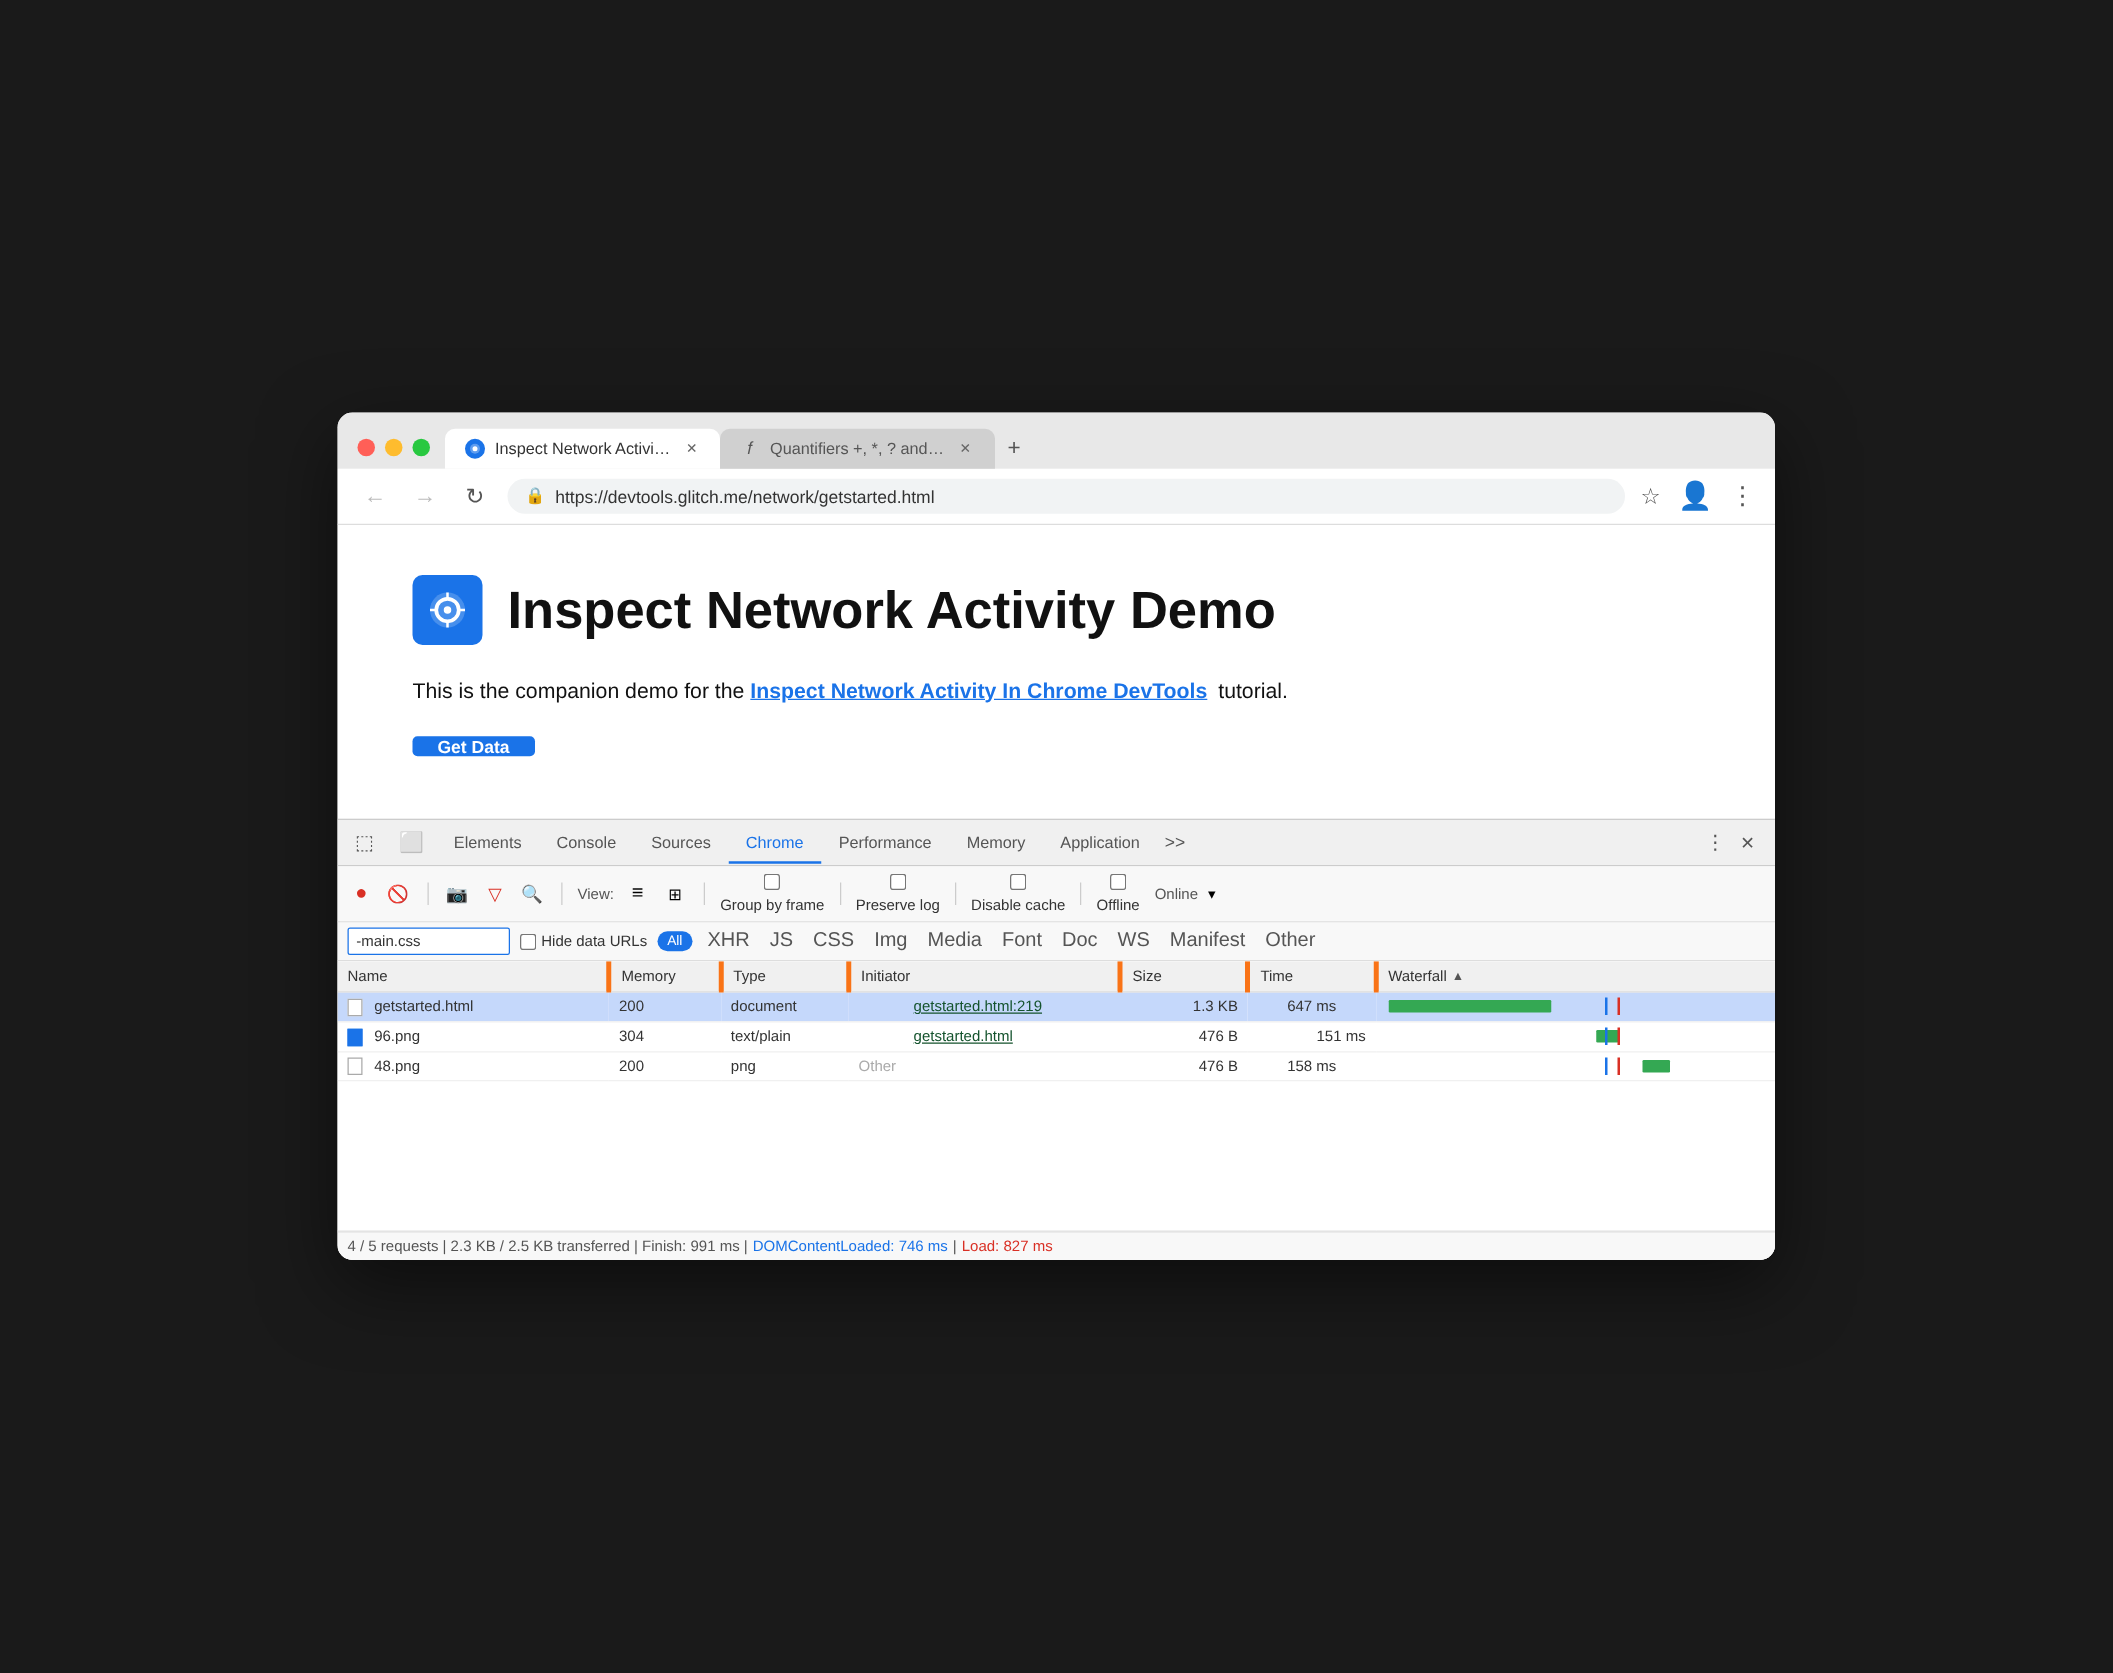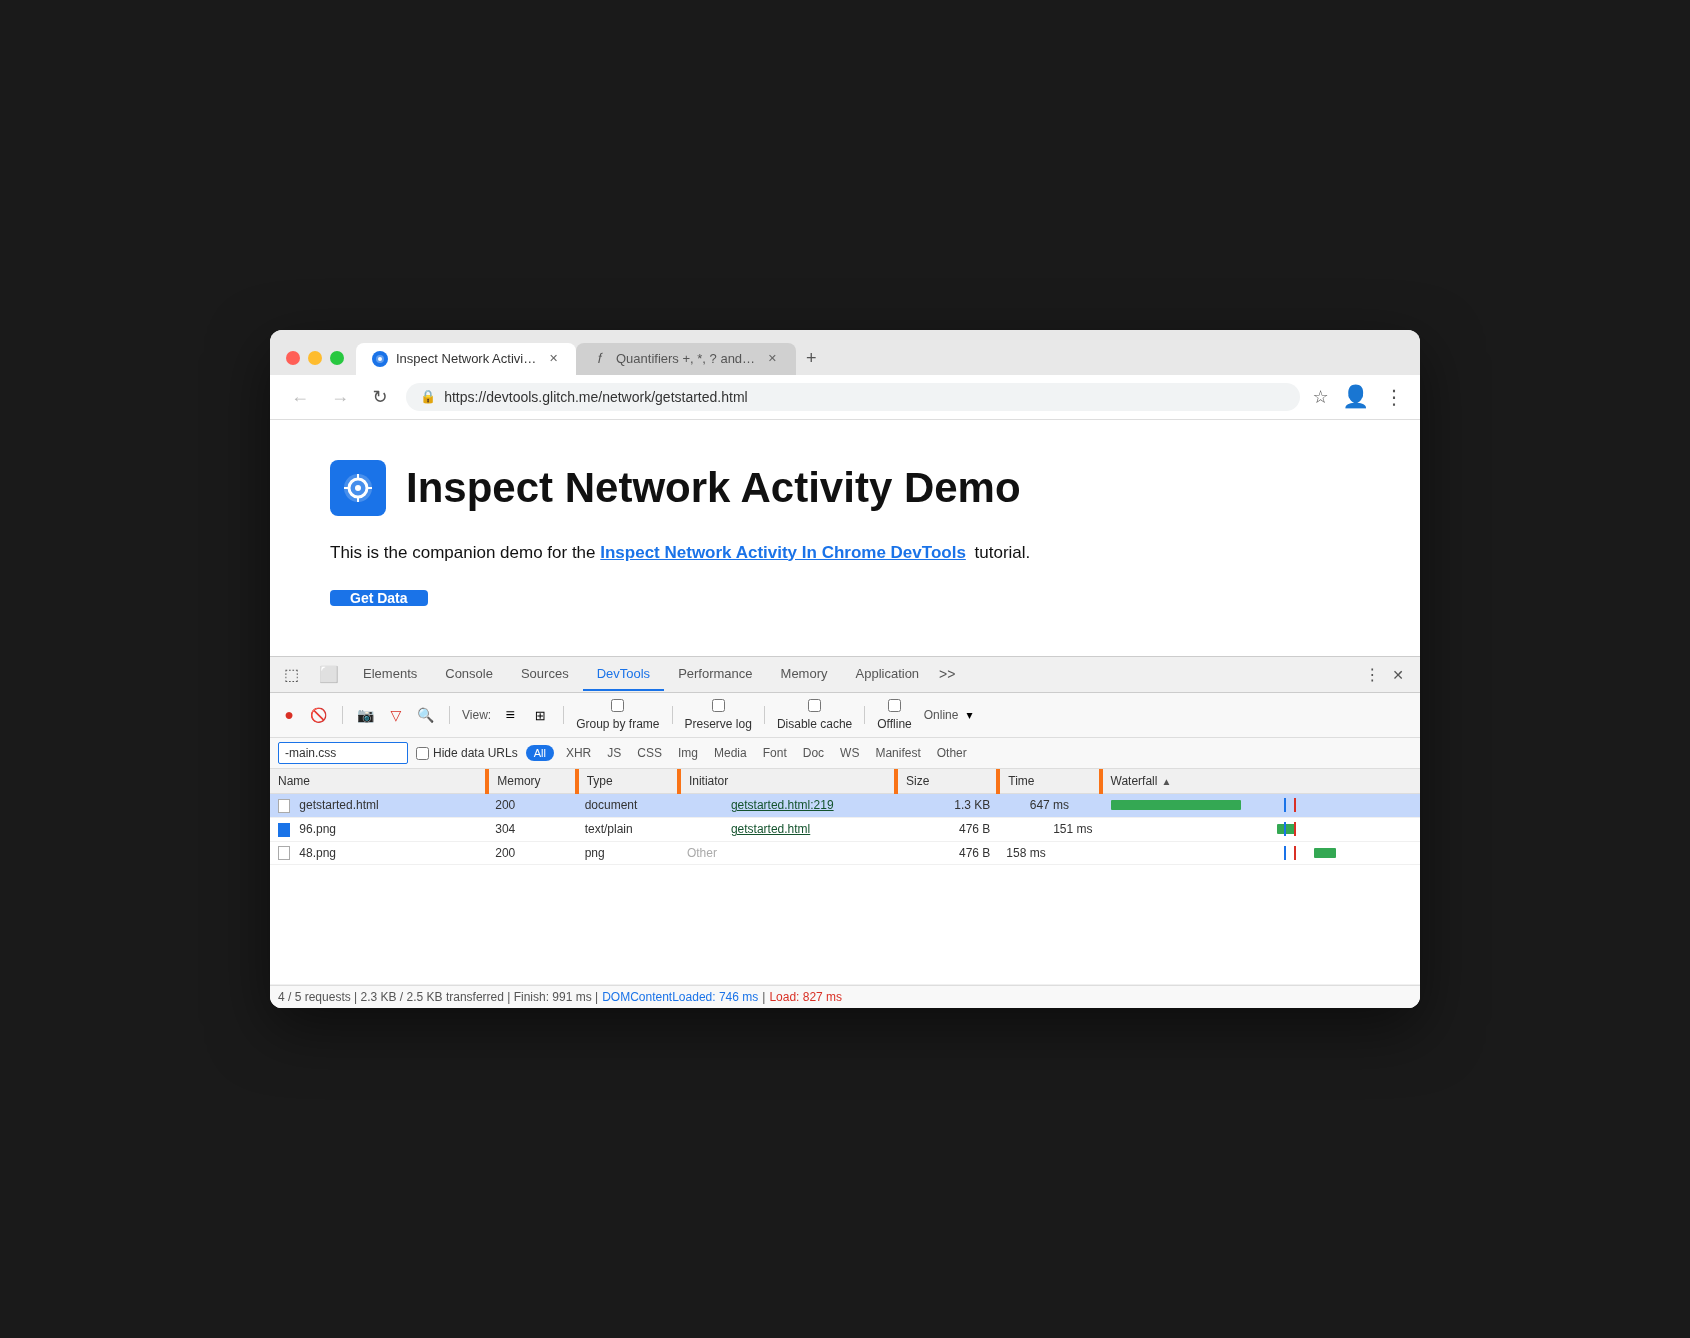--- a/index.html
+++ b/index.html
@@ -289,21 +289,21 @@
     .filter-all-btn {
       background: #1a73e8;
       color: white;
       border: none;
       border-radius: 10px;
       padding: 2px 8px;
       font-size: 11px;
       cursor: pointer;
     }
     .filter-type-btn {
-      font-size: 12px;
+      font-size: 16px;
       color: #555;
       cursor: pointer;
       padding: 2px 4px;
       border-radius: 2px;
     }
     
     .network-table {
       width: 100%;
       border-collapse: collapse;
       font-size: 12px;
@@ -475,21 +475,21 @@
       <div class="devtools-tab">
         <span>Elements</span>
       </div>
       <div class="devtools-tab">
         <span>Console</span>
       </div>
       <div class="devtools-tab">
         <span>Sources</span>
       </div>
       <div class="devtools-tab active">
-        <span>DevTools</span>
+        <span>Chrome</span>
       </div>
       <div class="devtools-tab">
         <span>Performance</span>
       </div>
       <div class="devtools-tab">
         <span>Memory</span>
       </div>
       <div class="devtools-tab">
         <span>Application</span>
       </div>
@@ -618,21 +618,21 @@
 
           <tr>
             <td>
               <span class="file-icon"></span>
               <span>48.png</span>
             </td>
             <td>200</td>
             <td>png</td>
             <td><span class="muted">Other</span></td>
             <td style="text-align:right;">476 B</td>
-            <td style="text-align:left;">158 ms</td>
+            <td style="text-align:center;">158 ms</td>
             <td class="waterfall-col">
               <div class="waterfall-container" style="position:relative; height:14px; overflow:visible;">
                 <div class="wf-bar wf-green" style="left:205px; width:22px; top:2px; height:10px;"></div>
                 <div class="wf-blue-line" style="left:175px; height:14px;"></div>
                 <div class="wf-red-line" style="left:185px; height:14px;"></div>
               </div>
             </td>
           </tr>
 
           <tr style="height:120px;">

